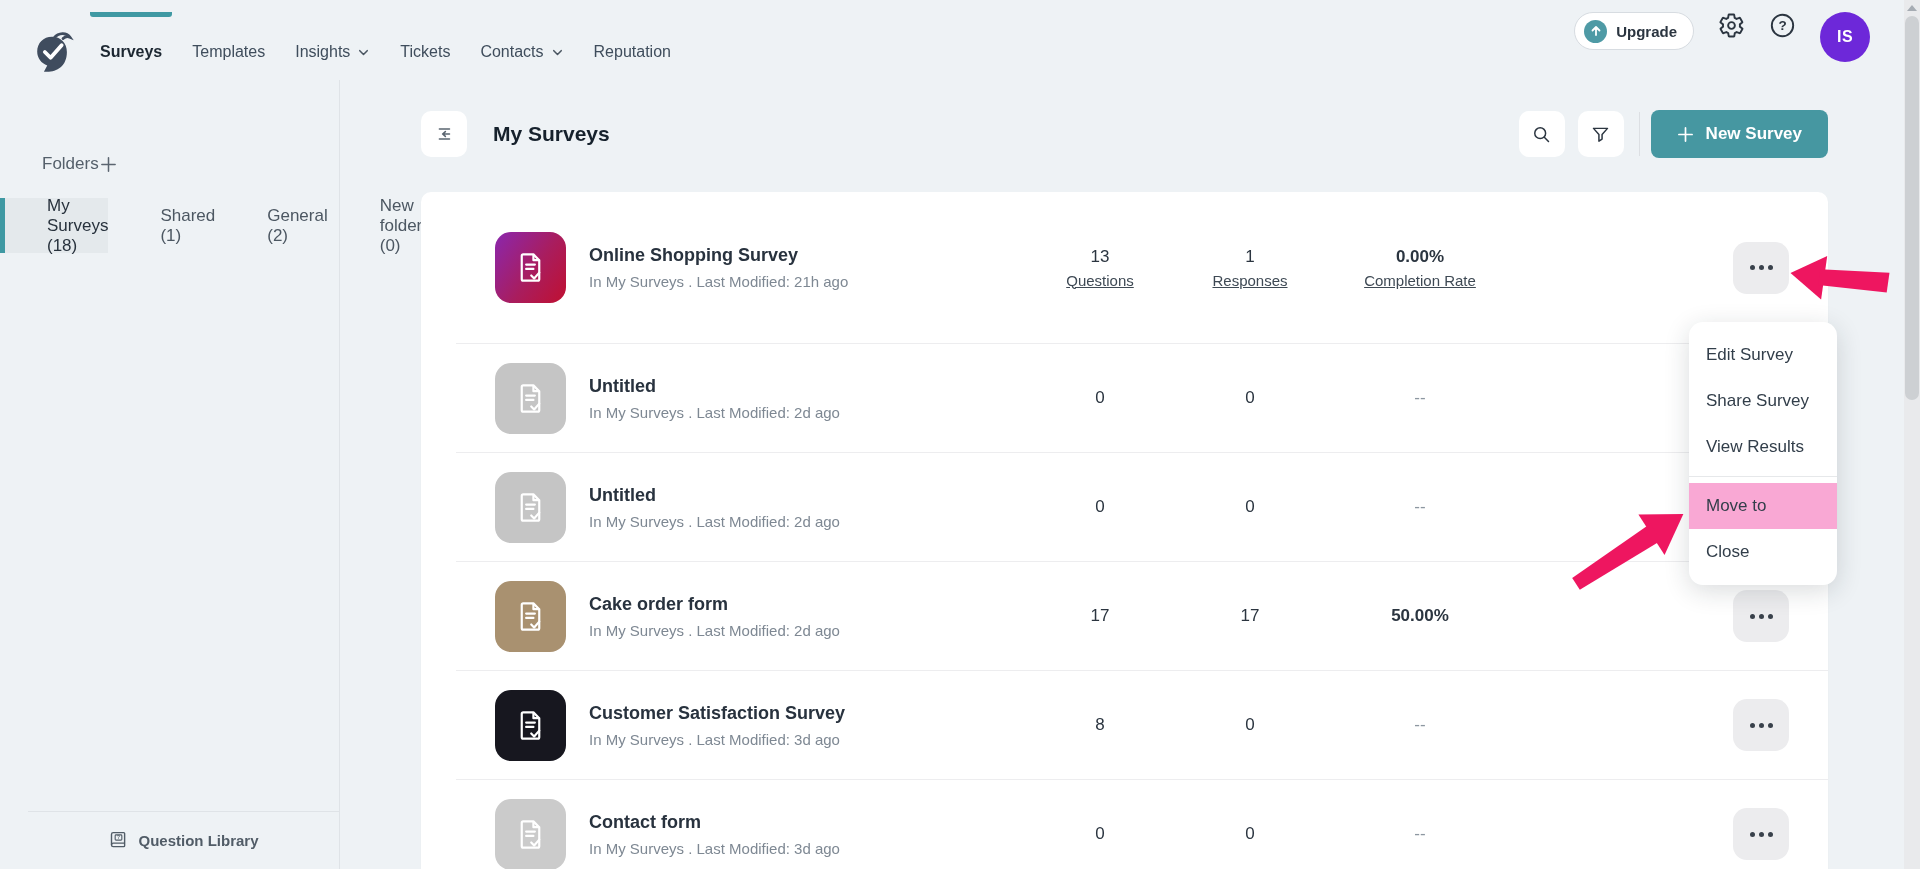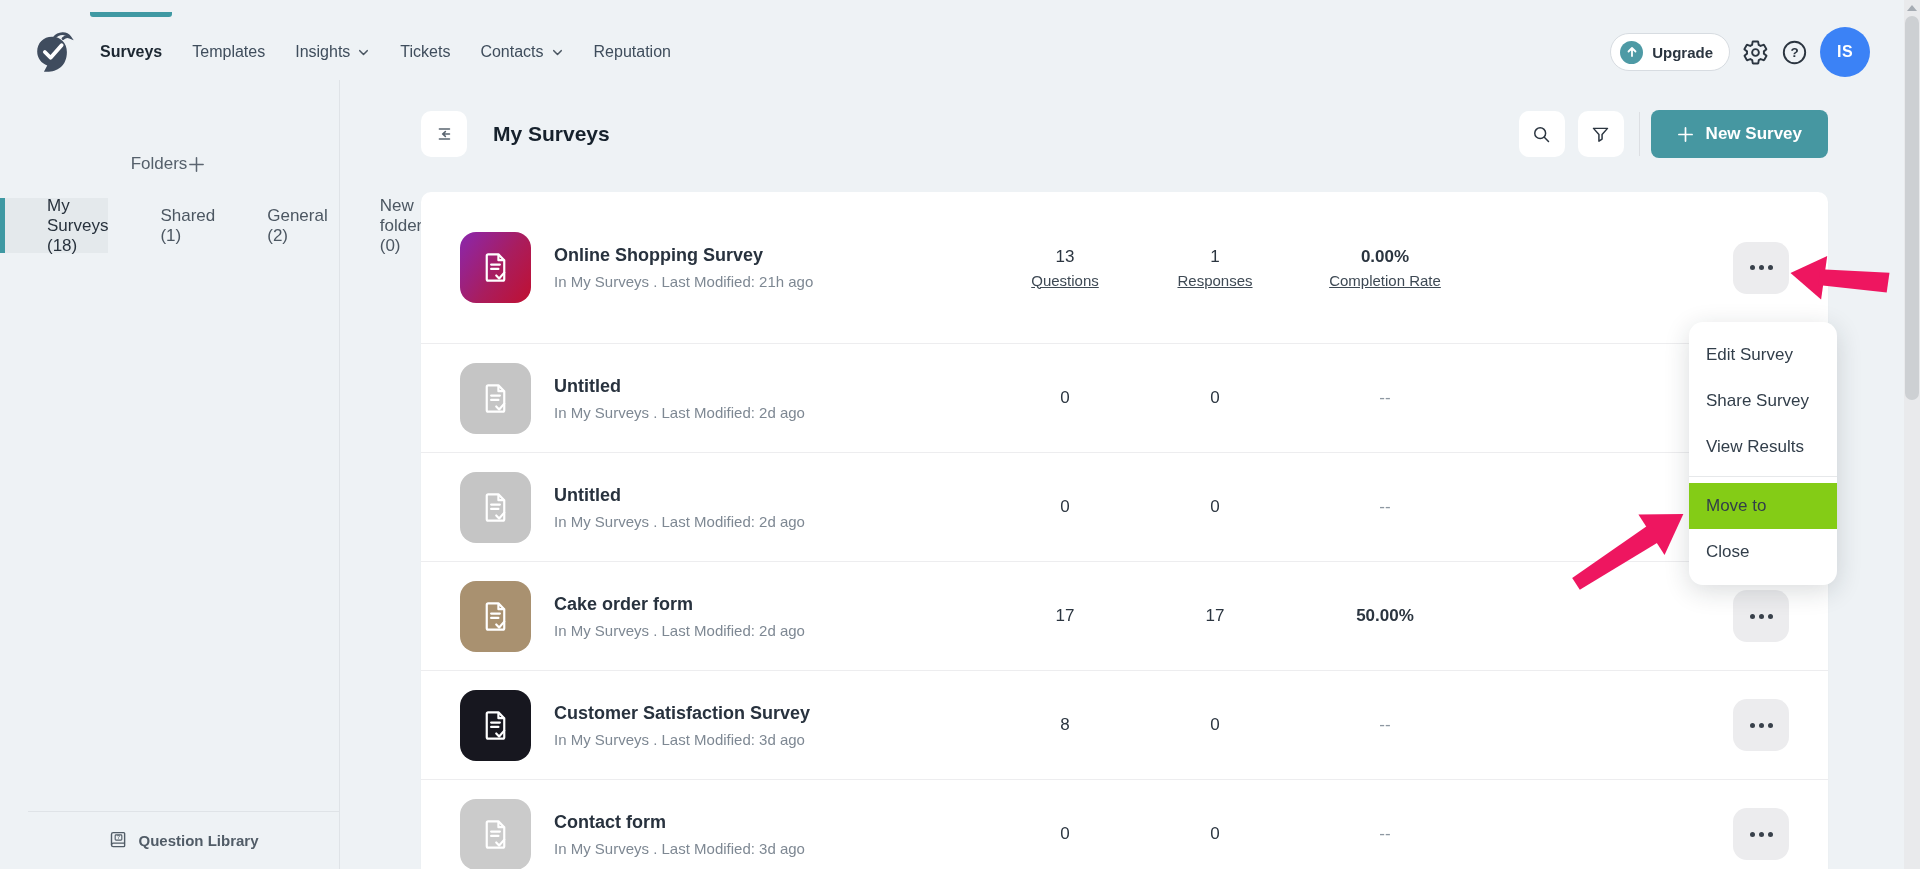--- a/index.html
+++ b/index.html
@@ -9,34 +9,34 @@
   
   .topbar{position:absolute;top:12px;left:0;right:16px;height:80px;display:flex;
     align-items:stretch;padding:0 34px 0 30px;box-sizing:border-box;}
   .logo-wrap{display:flex;align-items:center;margin-right:24px;}
   .top-nav{display:flex;align-items:stretch;gap:30px;}
   .nav-item{position:relative;display:flex;align-items:center;gap:7px;font-size:16px;
     color:#3f4d5c;cursor:pointer;white-space:nowrap;}
   .nav-item.active{color:#1c2731;font-weight:700;}
   .nav-item.active::before{content:"";position:absolute;top:0;left:-10px;right:-10px;height:5px;
     background:#3f99a3;border-radius:0 0 3px 3px;}
-  .top-right{margin-left:auto;display:flex;align-items:center;gap:12px;}
+  .top-right{margin-left:auto;display:flex;align-items:flex-start;gap:24px;}
   .upgrade-btn{display:flex;align-items:center;gap:9px;background:#fff;border:1px solid #d7dce1;
     border-radius:19px;height:38px;padding:0 16px 0 9px;cursor:pointer;}
   .upgrade-circle{width:23px;height:23px;border-radius:50%;background:#4e9aa5;display:flex;
     align-items:center;justify-content:center;}
   .upgrade-label{font-size:15px;font-weight:700;color:#2b3540;}
   .icon-btn{background:none;border:none;padding:0;cursor:pointer;display:flex;align-items:center;}
-  .avatar{width:50px;height:50px;border-radius:50%;background:#3b82f6;color:#fff;display:flex;
+  .avatar{width:50px;height:50px;border-radius:50%;background:#6d28d9;color:#fff;display:flex;
     align-items:center;justify-content:center;font-size:16px;font-weight:700;cursor:pointer;letter-spacing:.5px;}
 
   
   .sidebar{position:absolute;top:80px;left:0;bottom:0;width:340px;box-sizing:border-box;
     border-right:1px solid #dfe3e7;display:flex;flex-direction:column;padding-top:62px;}
-  .folders-head{display:flex;align-items:center;justify-content:center;
+  .folders-head{display:flex;align-items:center;justify-content:flex-start;
     padding:0 44px 0 42px;height:44px;}
   .folders-title{font-size:17px;color:#55606b;}
   .add-folder{background:none;border:none;padding:0;cursor:pointer;display:flex;}
   .folder-list{margin-top:12px;display:flex;flex-direction:row;gap:5px;}
   .folder-item{height:55px;display:flex;align-items:center;padding-left:42px;font-size:17px;
     color:#4c5762;cursor:pointer;border-left:5px solid transparent;box-sizing:border-box;}
   .folder-item.active{background:#e4e9ec;border-left-color:#3f99a3;color:#28323d;}
   .sidebar-footer{margin-top:auto;border-top:1px solid #dfe3e7;height:57px;display:flex;
     align-items:center;justify-content:center;gap:9px;cursor:pointer;margin-left:28px;}
   .ql-label{font-size:15px;font-weight:700;color:#515c67;}
@@ -49,21 +49,21 @@
   .page-title{font-size:21px;font-weight:700;color:#16212c;margin-left:26px;}
   .hdr-right{margin-left:auto;display:flex;align-items:center;}
   .hdr-right .sq-btn{margin-left:13px;}
   .vdiv{width:1px;height:44px;background:#dcdfe3;margin:0 11px 0 15px;}
   .new-survey{height:48px;border:none;border-radius:8px;background:#4697a1;color:#fff;
     display:flex;align-items:center;gap:12px;padding:0 26px;font-size:17px;font-weight:700;
     font-family:inherit;cursor:pointer;}
 
   .card{margin:34px 76px 0 81px;background:#fff;border-radius:10px;min-height:700px;
     box-shadow:0 1px 2px rgba(20,30,40,.03);}
-  .row{display:flex;align-items:center;height:109px;padding:0 39px;box-sizing:border-box;cursor:pointer;}
+  .row{display:flex;align-items:center;height:109px;padding:0 39px;box-sizing:border-box;cursor:pointer;margin-left:35px;}
   .row.first{height:151px;}
   .row + .row{border-top:1px solid #ededef;}
   .survey-icon{width:71px;height:71px;border-radius:16px;flex:none;display:flex;
     align-items:center;justify-content:center;}
   .row-text{width:436px;margin-left:23px;}
   .survey-title{font-size:18px;font-weight:700;color:#28323e;}
   .survey-meta{font-size:15px;color:#7e8893;margin-top:7px;}
   .stat{width:150px;text-align:center;}
   .stat.completion{width:190px;}
   .stat-value{font-size:17px;color:#2b3540;}
@@ -73,21 +73,21 @@
   .row-actions{margin-left:auto;position:relative;z-index:1;}
   .dots-btn{width:56px;height:52px;border:none;border-radius:14px;background:#ececee;cursor:pointer;
     display:flex;align-items:center;justify-content:center;gap:4px;}
   .dots-btn i{width:5px;height:5px;border-radius:50%;background:#39414b;display:block;}
 
   
   .context-menu{position:absolute;left:1689px;top:322px;width:148px;background:#fff;
     border-radius:14px;box-shadow:0 6px 26px rgba(25,35,45,.16);padding:10px 0;z-index:40;}
   .menu-item{height:46px;display:flex;align-items:center;padding:0 17px;font-size:17px;
     color:#323e4a;cursor:pointer;white-space:nowrap;}
-  .menu-item.highlighted{background:#84cc16;}
+  .menu-item.highlighted{background:#f9a8d4;}
   .menu-divider{height:1px;background:#e6e8ea;margin:6px 0;}
 
   
   .arrow{position:absolute;z-index:60;pointer-events:none;}
   .arrow1{left:1786px;top:252px;}
   .arrow2{left:1558px;top:496px;}
 
   
   .scrollbar{position:absolute;top:0;right:0;bottom:0;width:16px;background:#e9eaec;z-index:90;cursor:pointer;}
   .scroll-up{position:absolute;top:5px;left:3px;width:0;height:0;

